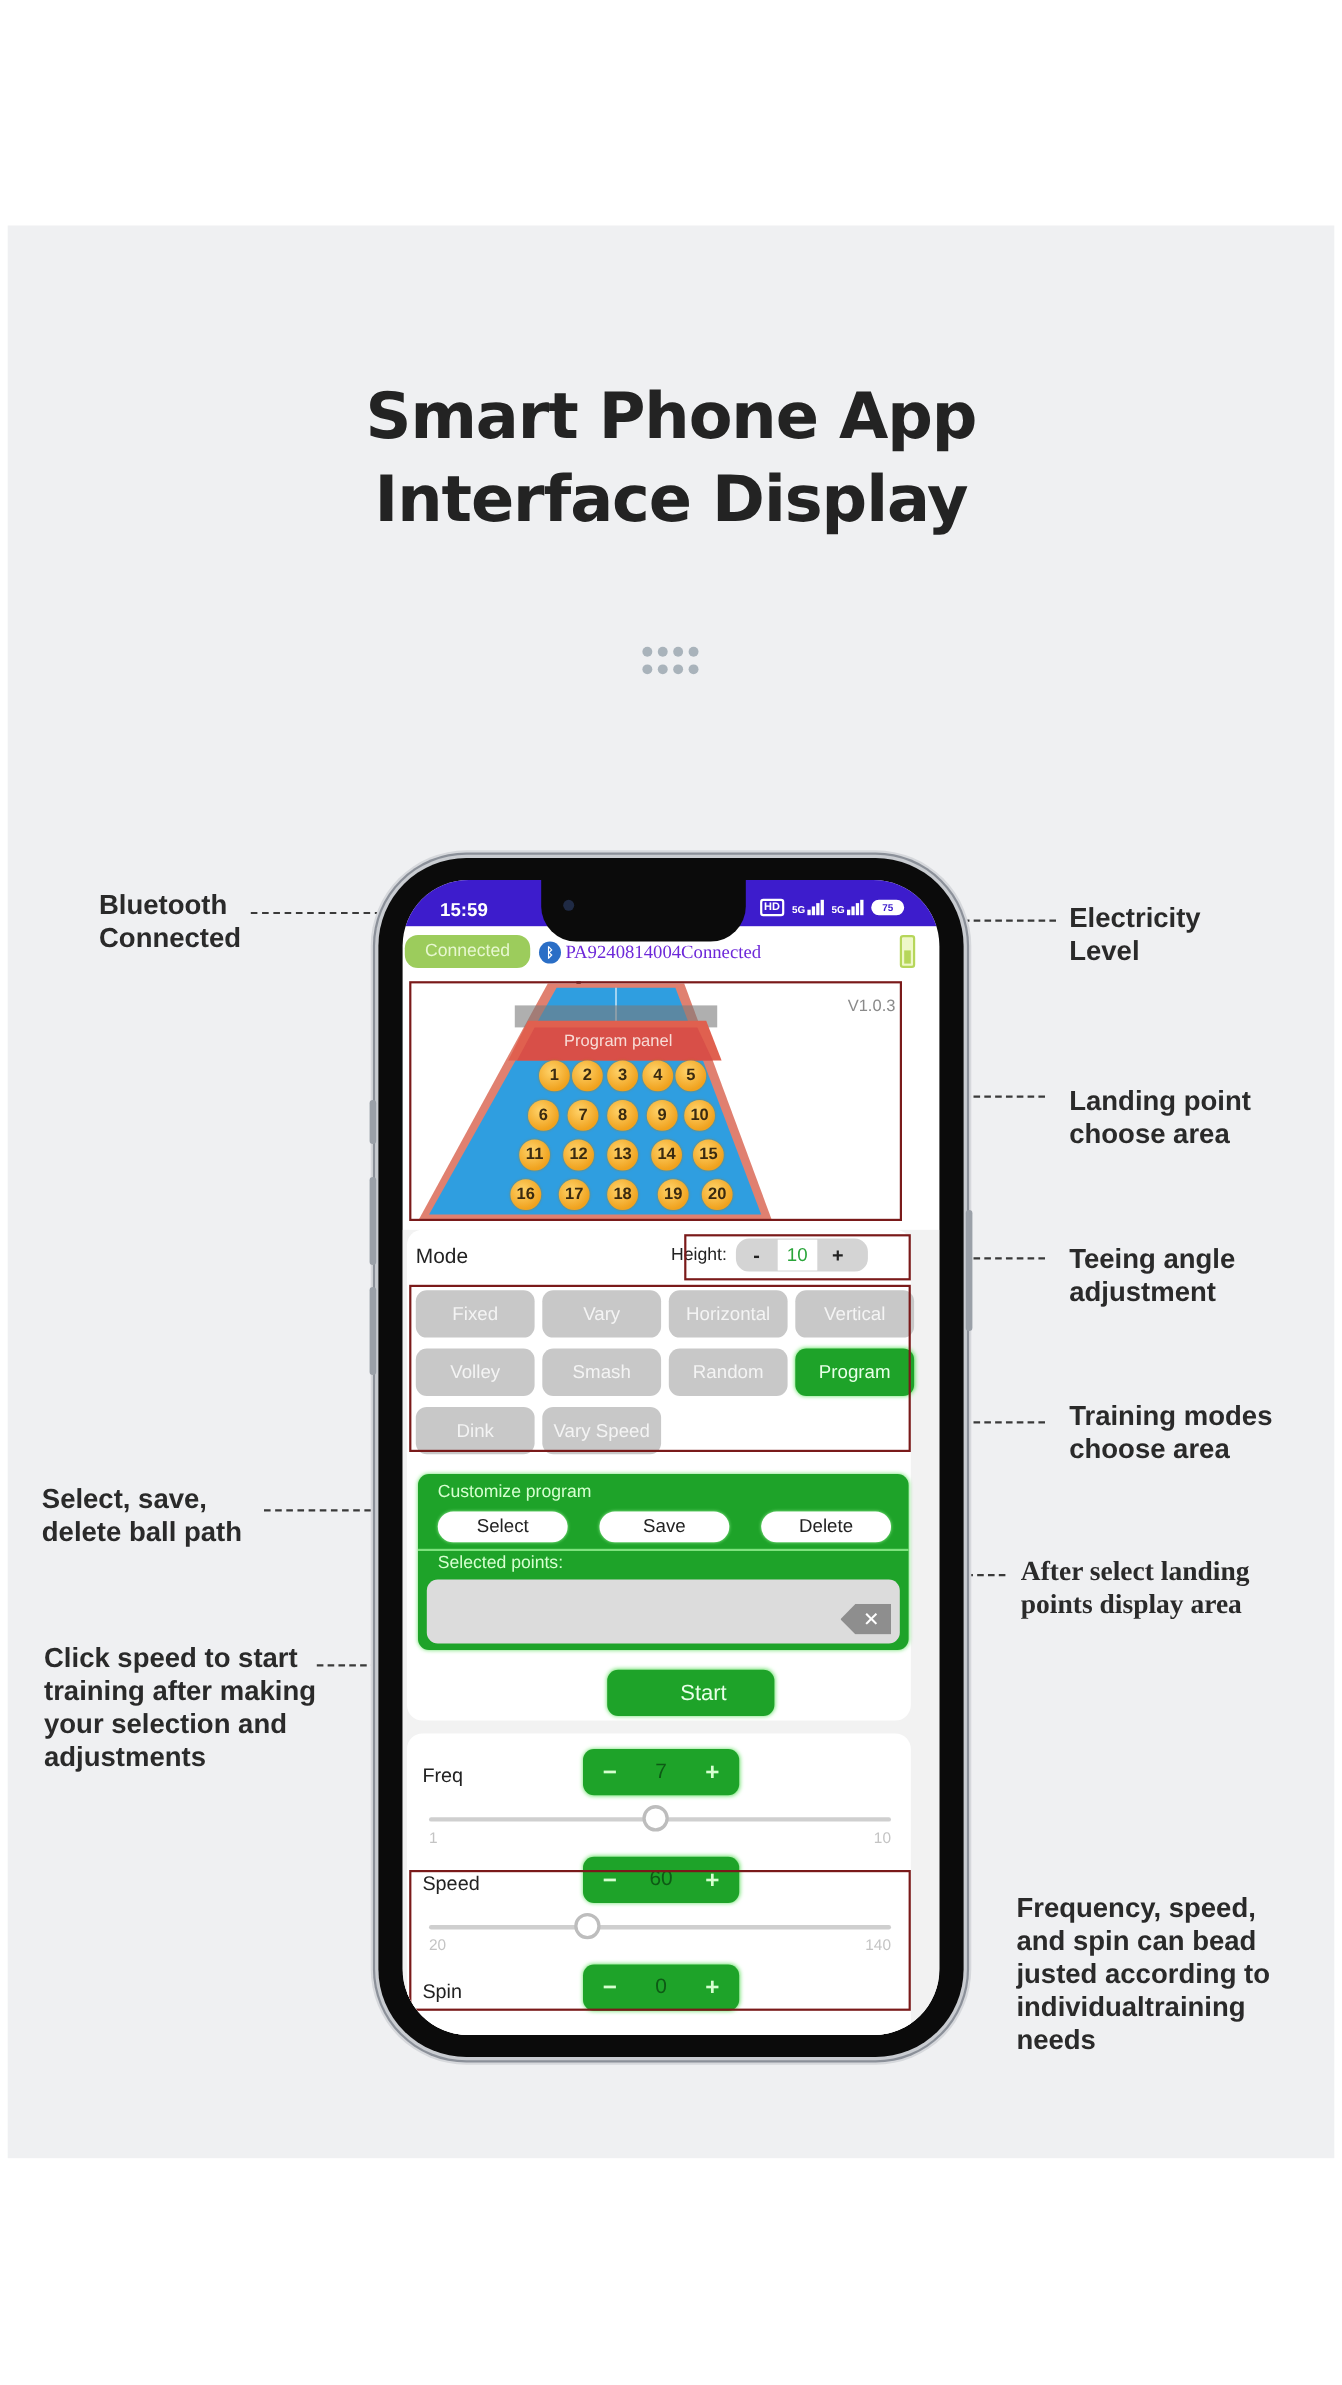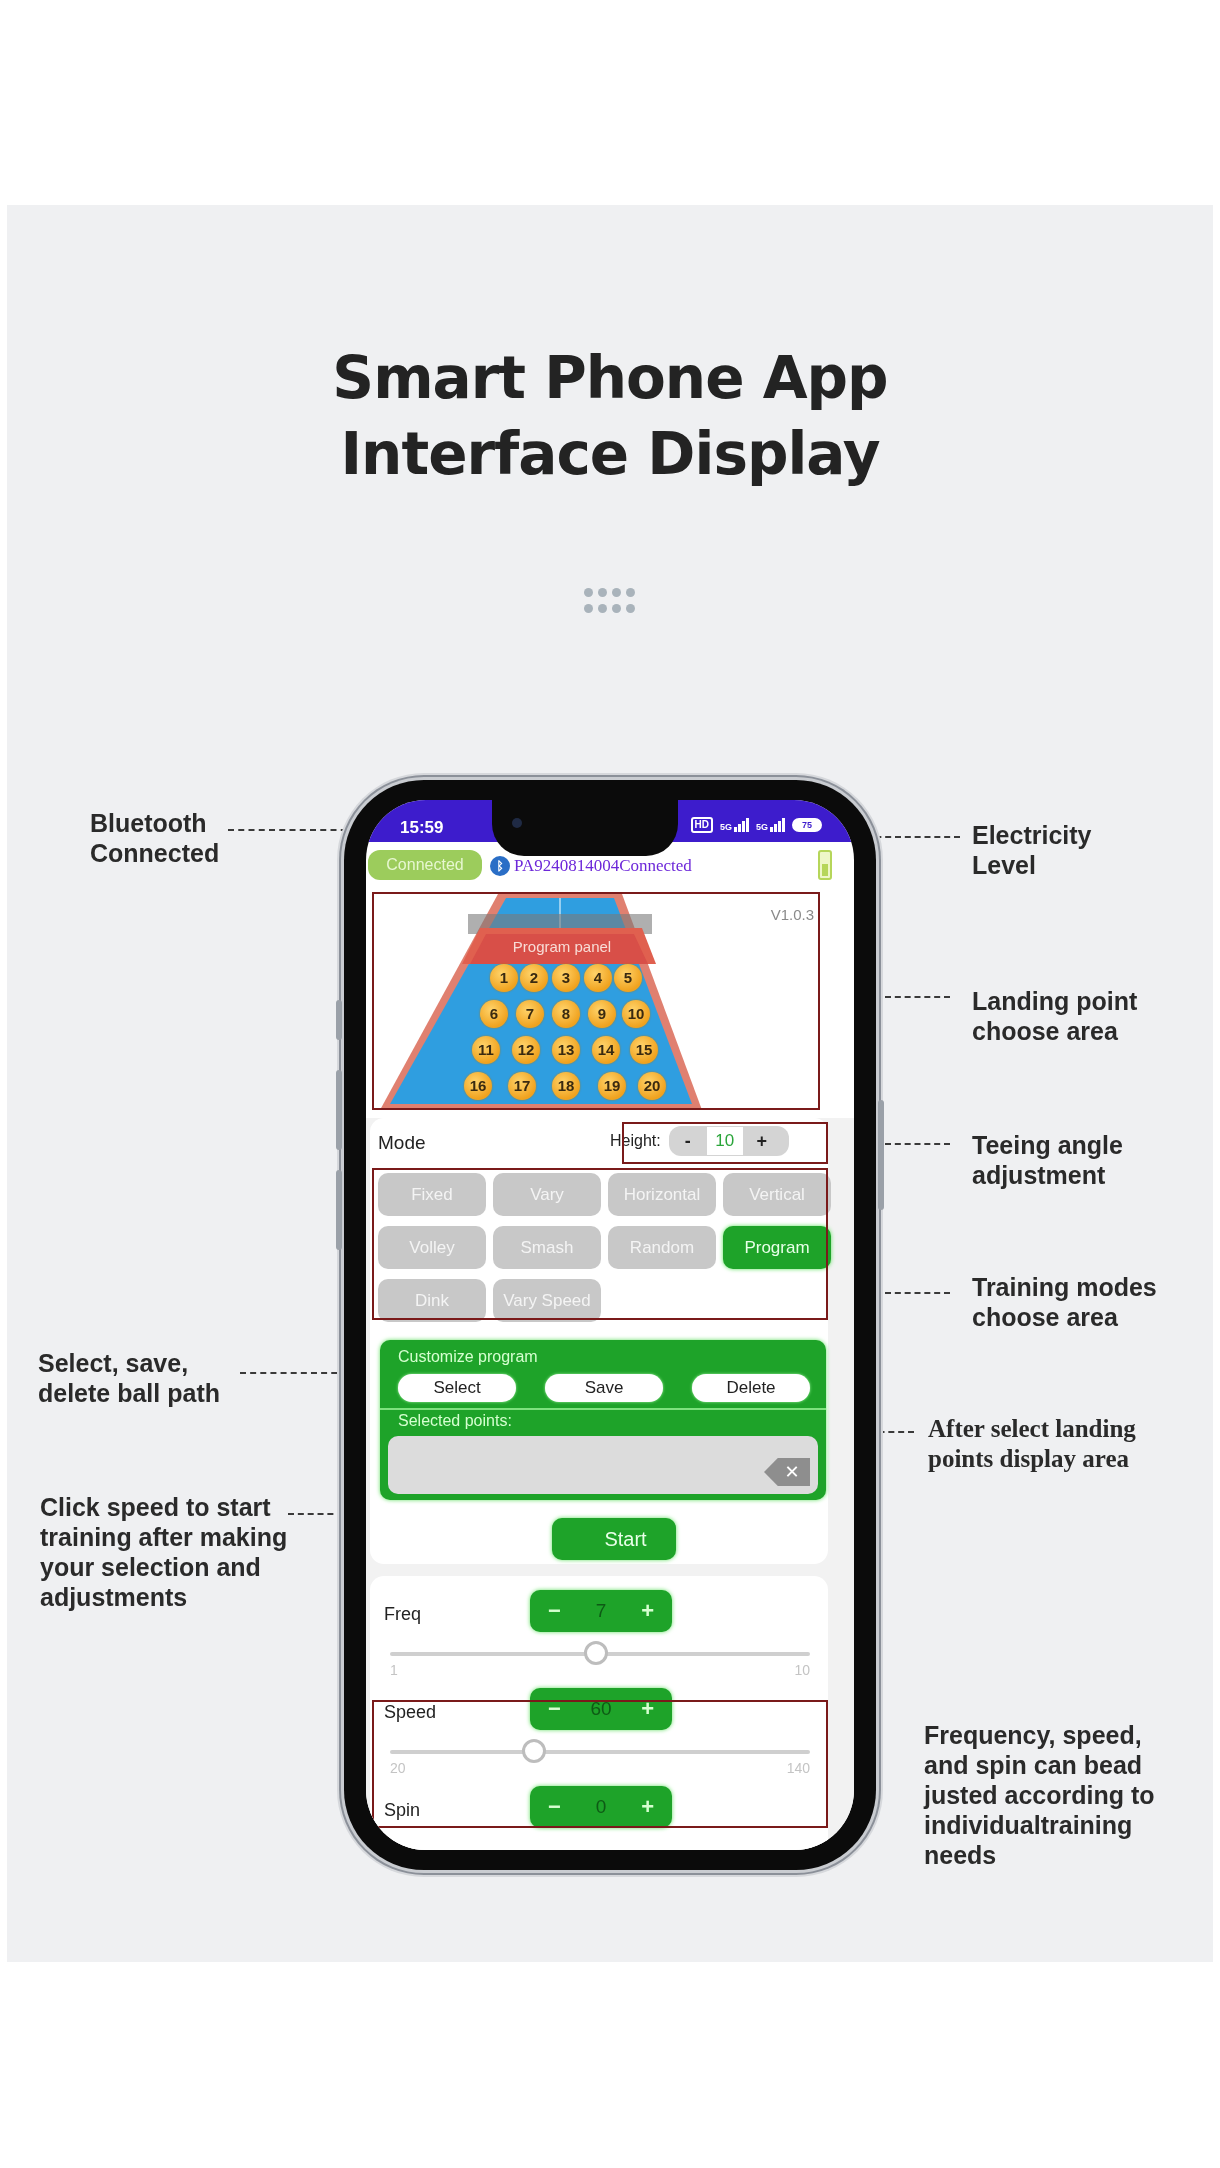--- a/index.html
+++ b/index.html
@@ -82,21 +82,21 @@
   .custom-btns { position: absolute; left: 18px; top: 34px; width: 412px; display: flex; justify-content: space-between; }
   .pill-btn { width: 118px; height: 28px; border-radius: 14px; background: #fff; color: #222; font-size: 17px;
     text-align: center; line-height: 28px; box-shadow: 0 0 3px #9ef19e; }
   .custom-div { position: absolute; left: 0; right: 0; top: 68px; height: 2px; background: #7ee27e; }
   .sel-label { position: absolute; left: 18px; top: 72px; font-size: 16px; color: #d6ffd0; }
   .sel-box { position: absolute; left: 8px; top: 96px; width: 430px; height: 58px; border-radius: 10px; background: #dcdcdc; }
   .backspace { position: absolute; right: 8px; bottom: 8px; width: 46px; height: 28px; background: #8e8e8e;
     clip-path: polygon(30% 0, 100% 0, 100% 100%, 30% 100%, 0 50%); color: #fff; font-size: 18px;
     text-align: center; line-height: 28px; padding-left: 10px; font-weight: bold; }
 
-  .start-btn { position: absolute; left: 182px; top: 400px; width: 124px; height: 42px; border-radius: 10px;
+  .start-btn { position: absolute; left: 182px; top: 400px; width: 152px; height: 42px; border-radius: 10px;
     background: #1ea329; color: #e8ffe8; font-size: 20px; text-align: center; line-height: 42px; box-shadow: 0 0 4px #64e064; padding-left: 23px; }
 
   .params-card { position: absolute; left: 4px; top: 458px; width: 458px; height: 330px; background: #fff; border-radius: 14px; }
   .param { position: absolute; left: 0; width: 458px; height: 100px; }
   .param-label { position: absolute; left: 14px; top: 14px; font-size: 18px; color: #222; }
   .stepper { position: absolute; left: 160px; top: 0; width: 142px; height: 42px; border-radius: 10px; background: #1ea329;
     display: flex; align-items: center; justify-content: space-between; padding: 0 18px; box-shadow: 0 0 4px #64e064; }
   .stepper .btn { color: #d6ffd0; font-size: 22px; font-weight: bold; }
   .stepper .val { color: #0e5a15; font-size: 19px; }
   .slider { position: absolute; left: 20px; top: 62px; width: 420px; height: 4px; background: #cfcfcf; border-radius: 2px; }

